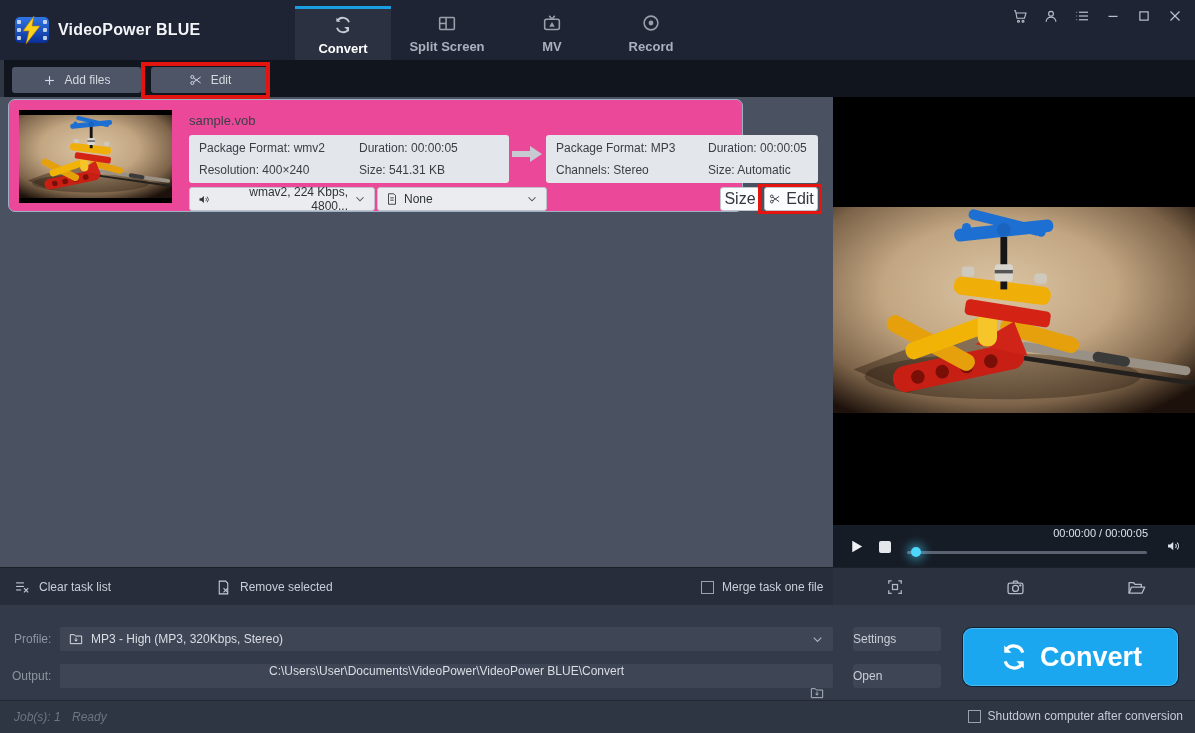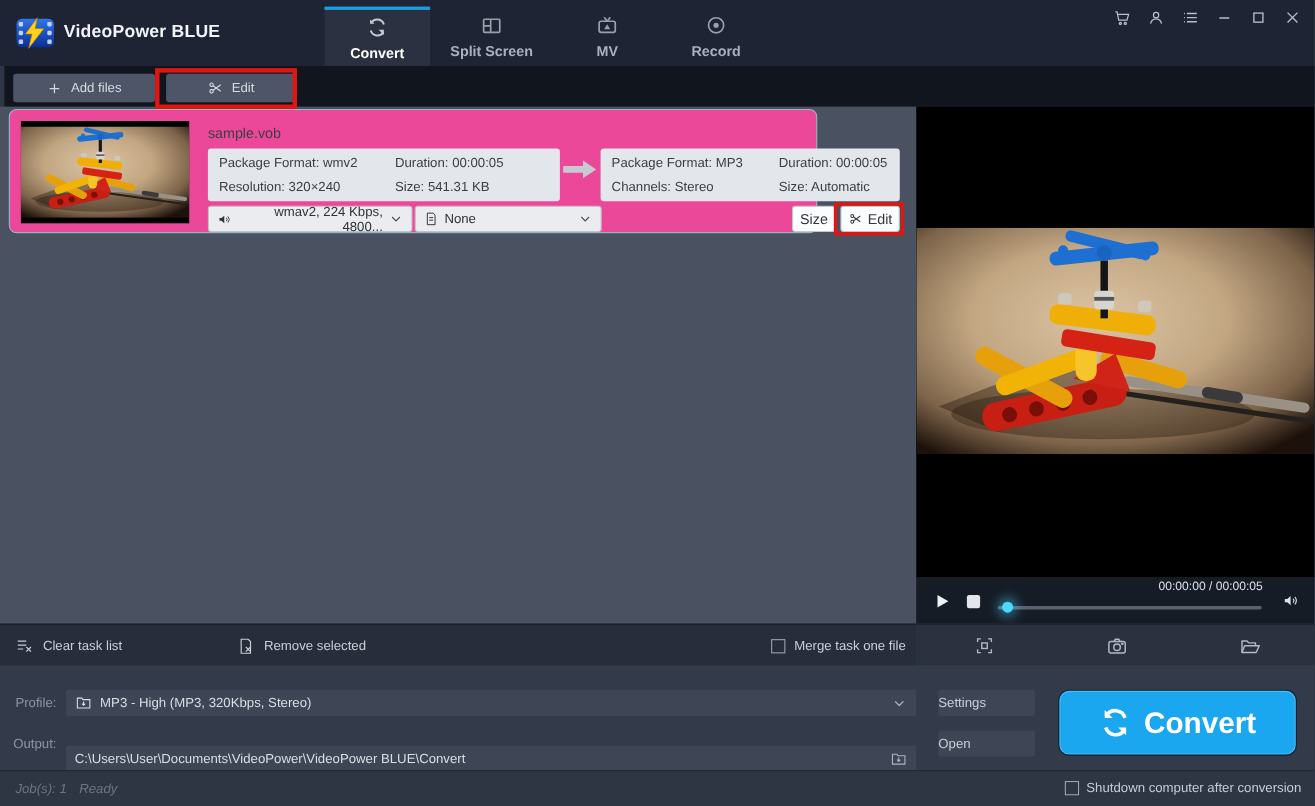--- a/index.html
+++ b/index.html
@@ -41,21 +41,21 @@
   .file-name { position:absolute; left:180px; top:13px; font-size:13px; color:#3a3f46; }
   .info-box { position:absolute; top:35px; height:48px; background:#e3e6eb; border-radius:3px;
               font-size:12px; color:#3a3f45; display:grid; align-content:center; row-gap:8px; padding:0 10px; }
   .info-src { left:180px; width:320px; grid-template-columns:160px auto; }
   .info-dst { left:537px; width:272px; grid-template-columns:152px auto; }
   .flow-arrow { position:absolute; left:501px; top:44px; color:#c7cad0; }
   .mini-select { position:absolute; top:87px; height:24px; background:#eaecef; border:1px solid #bfc3c9; border-radius:3px;
                  display:flex; align-items:center; gap:5px; padding:0 7px; font-size:12px; color:#2e3338;text-align:right; }
   .mini-select .chev { margin-left:auto; color:#4a4f56; }
   .card-btn { position:absolute; top:87px; height:24px; background:#fbfcfd; border:1px solid #c2c6cc; border-radius:3px;
-              display:flex; align-items:center; justify-content:center; gap:4px; font-size:13px; color:#33383e; }
+              display:flex; align-items:center; justify-content:center; gap:4px; font-size:16px; color:#33383e; }
 
   
   .annot { position:absolute; border:4px solid #e41410; z-index:9; }
 
   
   .preview { position:absolute; left:833px; top:97px; width:362px; height:428px; background:#000; }
   .video-frame { position:absolute; left:0; top:110px; width:362px; height:206px; }
 
   .player-bar { position:absolute; left:833px; top:525px; width:362px; height:42px; background:#161c26; }
   .time-label { position:absolute; right:47px; top:2px; font-size:11px; color:#dbe1ea; }
@@ -275,21 +275,21 @@
     <div class="thumb">
       <svg viewBox="0 0 320 180" preserveAspectRatio="none" width="100%" height="100%">
           <use href="#lego-scene"></use>
         </svg>
     </div>
     <div class="file-name">sample.vob</div>
 
     <div class="info-box info-src">
       <span>Package Format: wmv2</span>
       <span>Duration: 00:00:05</span>
-      <span>Resolution: 320×240</span>
+      <span>Resolution: 400×240</span>
       <span>Size: 541.31 KB</span>
     </div>
 
     <div class="flow-arrow">
       <svg viewBox="0 0 34 20" width="34" height="20" fill="currentColor">
         <polygon points="2,7 20,7 20,2 32,10 20,18 20,13 2,13"></polygon>
       </svg>
     </div>
 
     <div class="info-box info-dst">
@@ -448,21 +448,21 @@
       <svg viewBox="0 0 24 24" width="15" height="15" fill="none" stroke="currentColor" stroke-width="1.8">
           <polyline points="6,9 12,15 18,9"></polyline>
         </svg>
     </span>
   </div>
   <div class="bp-btn" style="top:22px;">
     <span>Settings</span>
   </div>
 
   <div class="bp-label" style="left:12px; top:64px;">Output:</div>
-  <div class="bp-field" style="top:73px;">
+  <div class="bp-field" style="top:59px;flex-direction:column;">
     <span>C:\Users\User\Documents\VideoPower\VideoPower BLUE\Convert</span>
     <span style="margin-left:auto; color:#aeb5c0;">
       <svg viewBox="0 0 24 24" width="16" height="16" fill="none" stroke="currentColor" stroke-width="1.5">
         <path d="M3.5 19V5.5h6l1.5 2h9.5V19z"></path>
           <path d="M12 10v5"></path>
           <polyline points="9.8,13 12,15.3 14.2,13"></polyline>
       </svg>
     </span>
   </div>
   <div class="bp-btn" style="top:59px;">

